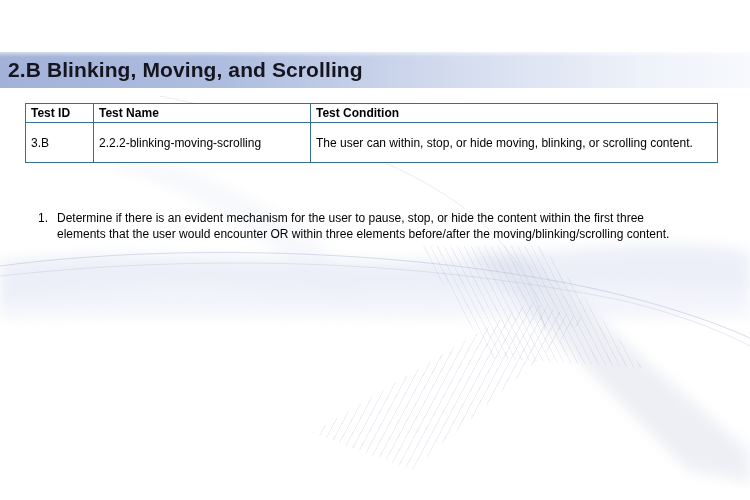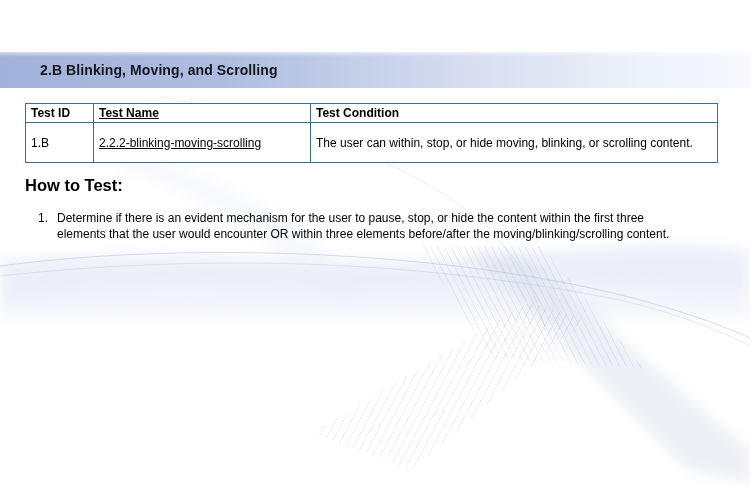--- a/index.html
+++ b/index.html
@@ -31,39 +31,39 @@
   .title-bar {
     position:absolute; z-index:1; left:0; top:52px; width:750px; height:36px;
     background-image:
       linear-gradient(to bottom, rgba(255,255,255,0.55) 0, rgba(255,255,255,0) 5px),
       linear-gradient(to right,
         var(--header-gradient-start,#a2b1d8) 0%,
         #aebddf 30%, #d3dbee 60%, #edf1f9 85%,
         var(--header-gradient-end,#f7f9fd) 100%);
   }
   .title-bar h1 {
-    font-size:14px; font-weight:bold; line-height:36px; padding-left:40px;
+    font-size:21px; font-weight:bold; line-height:36px; padding-left:8px;
     color:var(--title-text,#15151f); letter-spacing:0.1px;
   }
 
   
   table.test-table {
     position:absolute; z-index:1; left:25px; top:103px; width:692px;
     border-collapse:collapse; table-layout:fixed;
     background:#fff;
   }
   table.test-table th, table.test-table td {
     border:1px solid var(--table-border,#35718e);
     font-size:12px; text-align:left; vertical-align:middle;
     padding:2px 4px 2px 5px; overflow:hidden;
   }
   table.test-table th { height:19px; font-weight:bold; }
   table.test-table td { height:40px; white-space:nowrap; }
   .col-id   { width:68px;margin-left:28px; }
-  .col-name { width:217px;text-decoration:underline; }
+  .col-name { width:217px; }
   .col-cond { width:407px;margin-top:12px; }
 
   
   h2.howto {
     position:absolute; z-index:1; left:25px; top:176px;
     font-size:16.5px; font-weight:bold; color:#000;
   }
   ol.steps {
     position:absolute; z-index:1; left:38px; top:211px; width:660px;
     list-style:none;
@@ -105,28 +105,27 @@
   <table class="test-table">
     <thead>
       <tr>
         <th class="col-id">Test ID</th>
         <th class="col-name">Test Name</th>
         <th class="col-cond">Test Condition</th>
       </tr>
     </thead>
     <tbody>
       <tr>
-        <td class="col-id">1.B</td>
+        <td class="col-id">3.B</td>
         <td class="col-name">2.2.2-blinking-moving-scrolling</td>
         <td class="col-cond">The user can within, stop, or hide moving, blinking, or scrolling content.</td>
       </tr>
     </tbody>
   </table>
 
-  <h2 class="howto">How to Test:</h2>
 
   <ol class="steps">
     <li class="step">
       <span class="num">1.</span>
       <span class="txt">Determine if there is an evident mechanism for the user to pause, stop, or hide the content within the first three elements that the user would encounter OR within three elements before/after the moving/blinking/scrolling content.</span>
     </li>
   </ol>
 
 </div>
 

